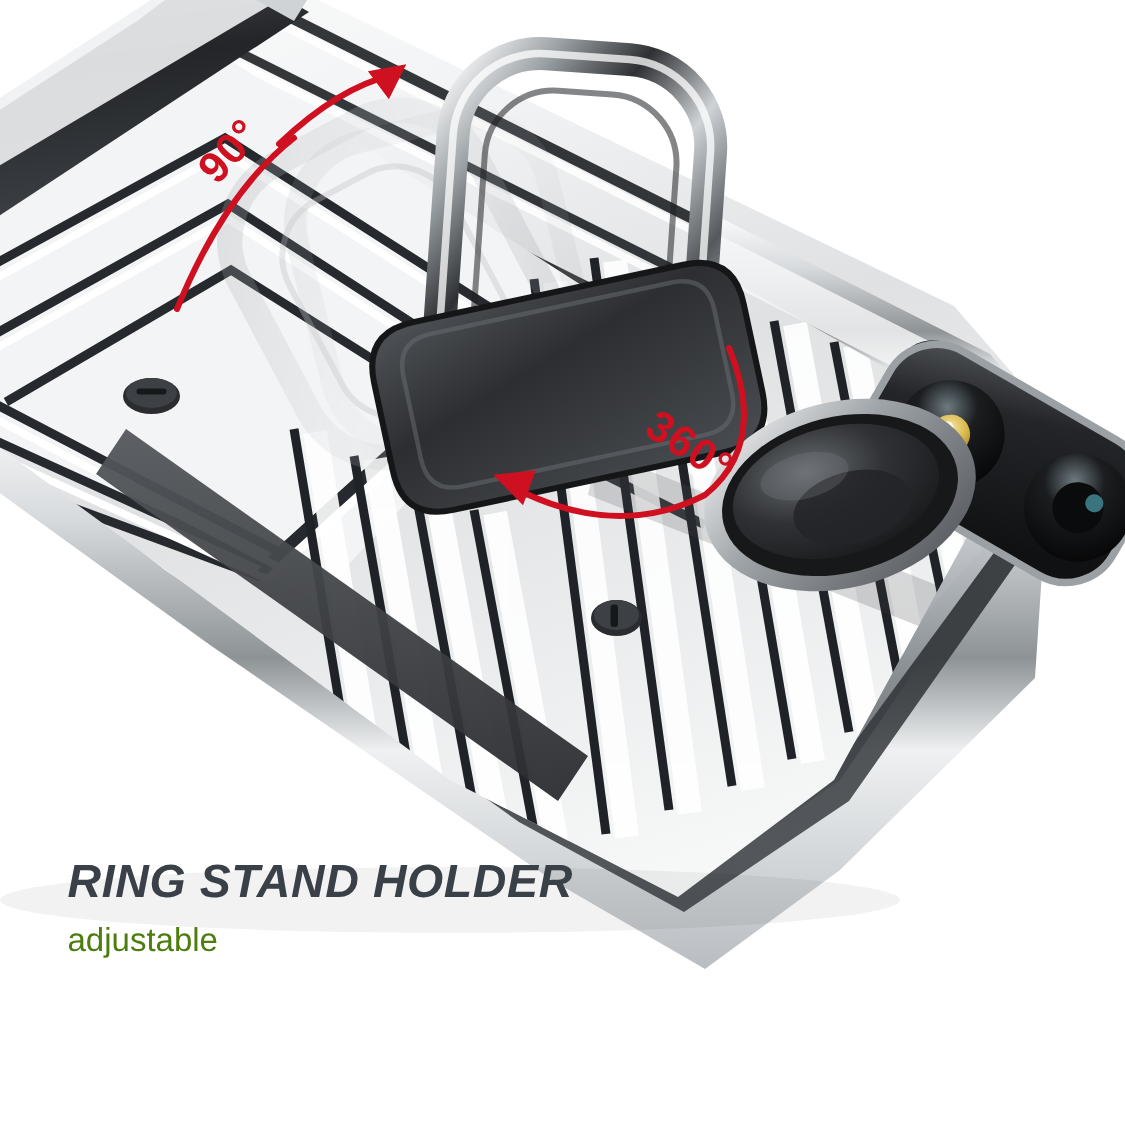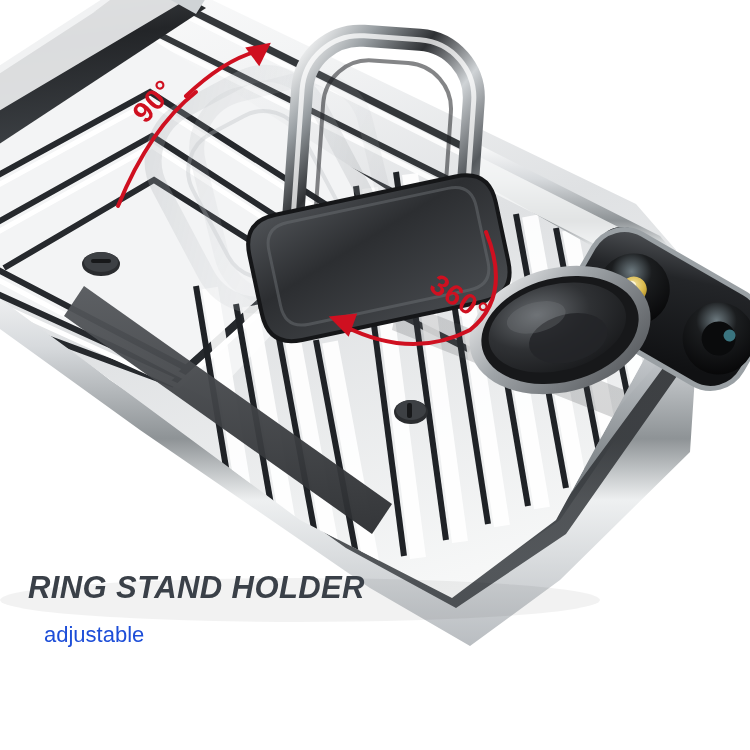--- a/index.html
+++ b/index.html
@@ -14,24 +14,24 @@
   
   .ann{position:absolute;color:#cf1020;font-weight:700;
        font-family:"Liberation Sans","DejaVu Sans",sans-serif;
        white-space:nowrap;letter-spacing:.5px;}
   #ann90{left:131px;top:85px;font-size:29px;transform:rotate(-48deg);
          transform-origin:50% 50%;}
   #ann360{left:428px;top:282px;font-size:29px;transform:rotate(33deg);
           transform-origin:50% 50%;}
 
   
-  #caption{position:absolute;left:28px;top:572px;width:640px;}
+  #caption{position:absolute;left:45px;top:572px;width:640px;}
   #headline{font-size:31px;font-weight:700;font-style:italic;color:#3a4048;
             letter-spacing:.4px;line-height:1.05;margin:0 0 8px 0;}
-  .sub{font-size:22px;color:#1d4ed8;line-height:1.3;margin:16px;font-weight:400;}
+  .sub{font-size:22px;color:#4d7c0f;line-height:1.3;margin:0;font-weight:400;}
 </style>
 </head>
 <body>
 
 <div id="stage">
 
   <div id="product">
     <svg viewBox="0 0 750 660" xmlns="http://www.w3.org/2000/svg">
       <defs>
 

